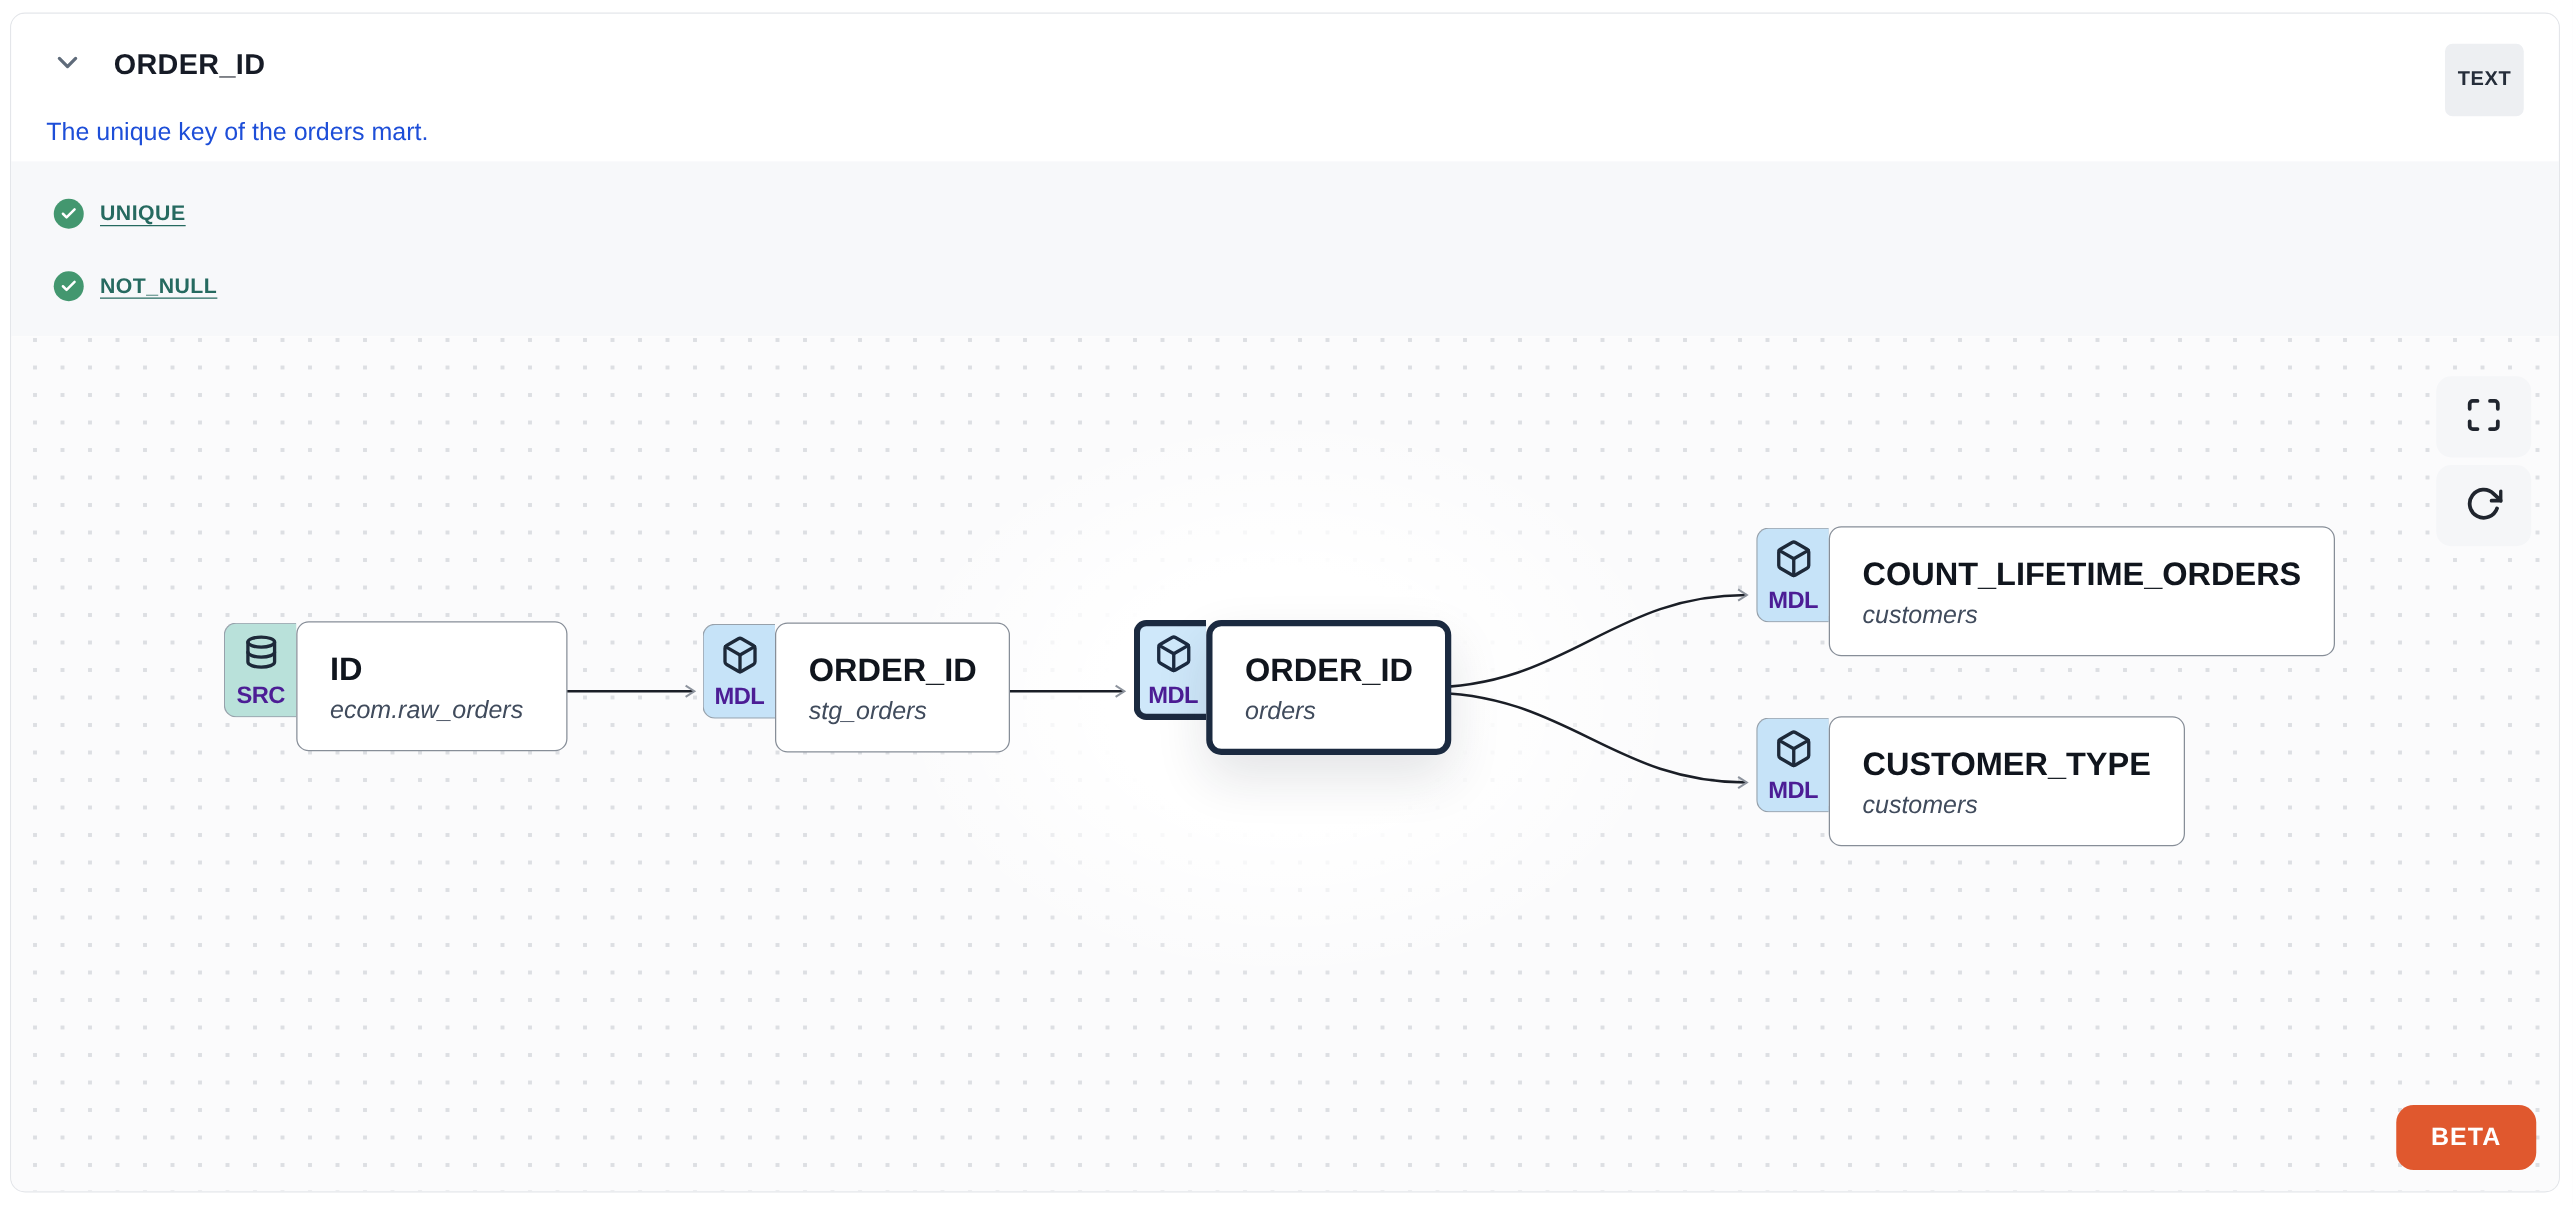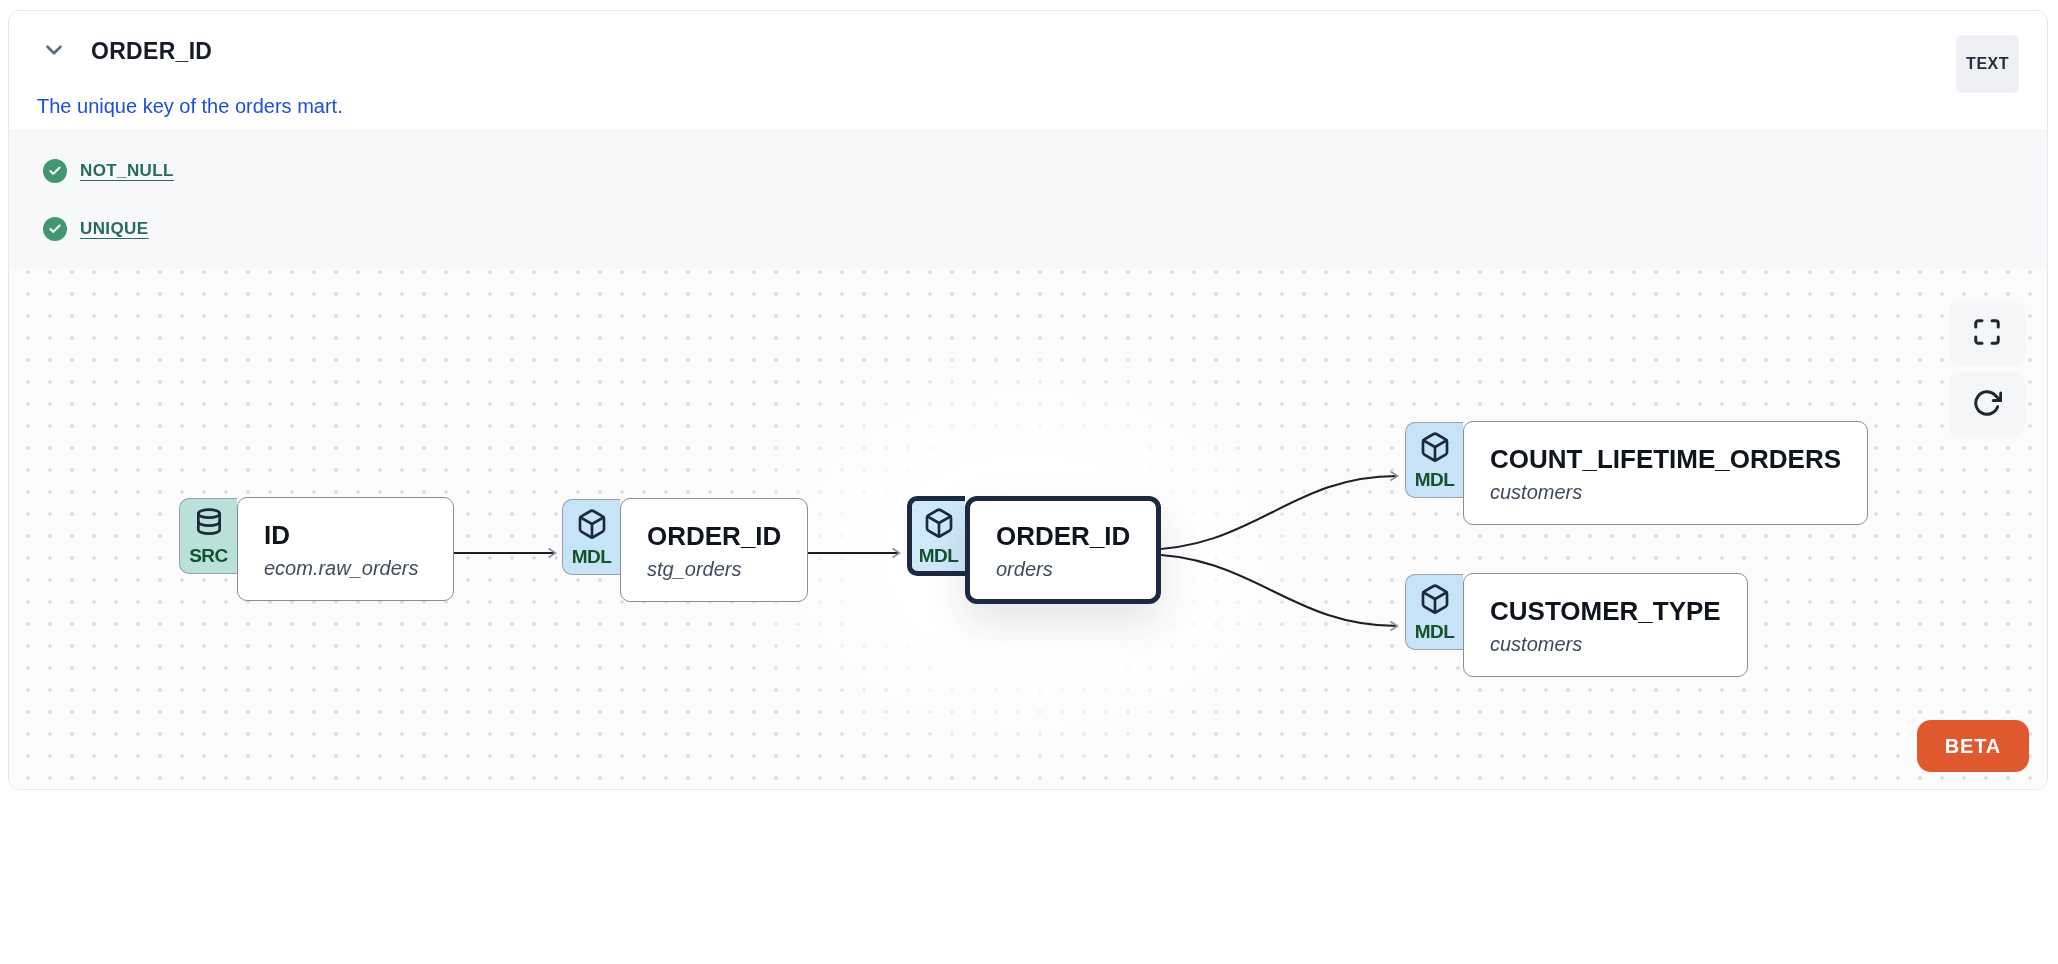--- a/index.html
+++ b/index.html
@@ -2,21 +2,21 @@
 <html><head>
 <meta charset="utf-8">
 <style>
   html,body{margin:0;padding:0;}
   body{
     width:2058px;height:964px;position:relative;background:#ffffff;
     font-family:"Liberation Sans","DejaVu Sans",sans-serif;
     -webkit-font-smoothing:antialiased;
   }
   .card{
-    position:absolute;left:8px;top:10px;width:2040px;height:780px;
+    position:absolute;left:8px;top:10px;width:2040px;height:944px;
     background:#ffffff;border:1px solid #e4e6ea;border-radius:12px;
     box-sizing:border-box;overflow:hidden;display:flex;flex-direction:column;
   }
   
   .header{position:relative;height:118px;box-sizing:border-box;padding:22px 28px 0 20px;background:#fff;flex:0 0 auto;}
   .title-row{display:flex;align-items:center;height:36px;}
   .chev-btn{margin-left:10px;width:30px;height:30px;border:none;background:transparent;color:#5f6b7a;display:flex;align-items:center;justify-content:center;cursor:pointer;padding:0;}
   .chev-btn svg{width:26px;height:26px;}
   .page-title{margin-left:22px;font-size:23px;font-weight:700;color:#161b26;letter-spacing:0.3px;}
   .type-badge{position:absolute;top:24px;right:28px;background:#edeff2;color:#252d3a;font-size:16px;font-weight:700;padding:20px 10px;border-radius:6px;letter-spacing:0.5px;}
@@ -36,21 +36,21 @@
   }
   .halo{position:absolute;left:700px;top:60px;width:640px;height:460px;
     background:radial-gradient(closest-side,#ffffff 45%,rgba(255,255,255,0));pointer-events:none;}
   .edges{position:absolute;left:0;top:0;pointer-events:none;}
   
   .node{position:absolute;display:flex;align-items:flex-start;cursor:pointer;}
   .nbadge{
     box-sizing:border-box;width:58px;height:76px;margin-top:1px;
     border:1.5px solid #97a1ab;border-right:none;border-radius:10px 0 0 10px;
     display:flex;flex-direction:column;align-items:center;justify-content:center;gap:3px;
-    color:#14532d;flex:0 0 auto;
+    color:#4c1d95;flex:0 0 auto;
   }
   .nbadge.src{background:#b9e1da;}
   .nbadge.mdl{background:#c6e3f8;}
   .nbadge svg{width:32px;height:32px;}
   .nbadge .blabel{font-size:19px;font-weight:700;letter-spacing:-0.5px;line-height:1;}
   .nbox{
     box-sizing:border-box;min-height:104px;background:#ffffff;
     border:1.5px solid #878e98;border-radius:10px;
     padding:17px 26px 15px 26px;display:flex;flex-direction:column;justify-content:center;
   }
@@ -95,29 +95,29 @@
     <div class="description">The unique key of the orders mart.</div>
   </div>
 
   <div class="tests">
     <div class="test-row">
       <span class="check-circle">
         <svg viewBox="0 0 24 24" fill="none" stroke="#ffffff" stroke-width="3.4" stroke-linecap="round" stroke-linejoin="round">
             <polyline points="20 6 9 17 4 12"></polyline>
           </svg>
       </span>
-      <a class="test-link">NOT_NULL</a>
+      <a class="test-link">UNIQUE</a>
     </div>
     <div class="test-row">
       <span class="check-circle">
         <svg viewBox="0 0 24 24" fill="none" stroke="#ffffff" stroke-width="3.4" stroke-linecap="round" stroke-linejoin="round">
             <polyline points="20 6 9 17 4 12"></polyline>
           </svg>
       </span>
-      <a class="test-link">UNIQUE</a>
+      <a class="test-link">NOT_NULL</a>
     </div>
   </div>
 
   <div class="graph">
     <div class="halo"></div>
 
     <svg class="edges" width="2038" height="686" viewBox="0 0 2038 686">
       <defs>
         <marker id="arrow" markerWidth="14" markerHeight="14" refX="9" refY="6" orient="auto" markerUnits="userSpaceOnUse">
           <path d="M2.5,1.5 L9.5,6 L2.5,10.5" fill="none" stroke="#8d939d" stroke-width="1.6"></path>

